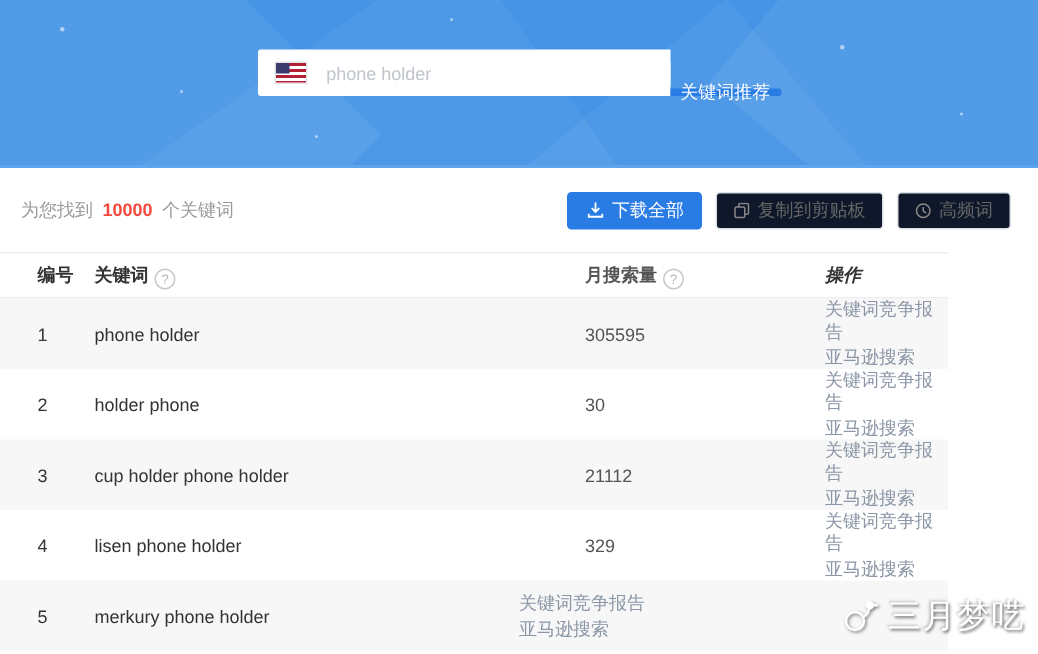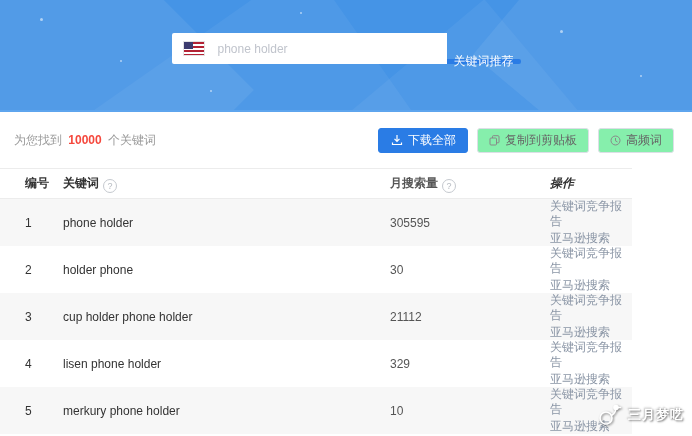--- a/index.html
+++ b/index.html
@@ -56,21 +56,21 @@
   }
   .result-line{font-size:12px;color:#9a9a9a;}
   .result-line .count{color:#f5483d;font-weight:bold;margin:0 3px;}
   .btn-group{display:flex;align-items:center;gap:9px;}
   .tb-btn{
     height:25px;display:inline-flex;align-items:center;gap:5px;
     font-size:12px;border-radius:3px;padding:0 11px;cursor:pointer;box-sizing:border-box;
     font-family:"Liberation Sans","DejaVu Sans",sans-serif;
   }
   .tb-btn.primary{background:#2a7ce5;color:#fff;border:1px solid #2a7ce5;padding-left:12px;}
-  .tb-btn.plain{background:#86efac;color:#666;border:1px solid #dcdfe6;}
+  .tb-btn.plain{background:#0f172a;color:#666;border:1px solid #dcdfe6;}
   .tb-btn svg{display:block;}
   
   .table{position:absolute;left:0;top:168px;width:632px;font-size:12px;color:#333;}
   .tr{display:flex;align-items:center;}
   .thead{
     height:29px;font-weight:bold;color:#333;
     border-top:1px solid #ececec;border-bottom:1px solid #ececec;background:#fff;
   }
   .tbody .tr{height:47px;}
   .tbody .tr:nth-child(odd){background:#f7f7f7;}
@@ -85,21 +85,21 @@
     color:#b4b9c0;font-size:9px;font-weight:normal;margin-left:4px;vertical-align:-2px;
     cursor:pointer;
   }
   .lnk{color:#8b96a6;text-decoration:none;cursor:pointer;line-height:15px;}
   
   .watermark{
     position:absolute;right:8px;bottom:10px;display:flex;align-items:center;gap:6px;
     pointer-events:none;
   }
   .wm-text{
-    color:#ffffff;font-size:13px;font-weight:bold;letter-spacing:1px;
+    color:#ffffff;font-size:22px;font-weight:normal;letter-spacing:1px;
     text-shadow:1px 1px 2px rgba(0,0,0,0.55), -1px -1px 2px rgba(0,0,0,0.25);
   }
   .wm-icon svg{display:block;filter:drop-shadow(1px 1px 1px rgba(0,0,0,0.5));}
 </style>
 </head>
 <body>
 
 <div class="banner">
   <div class="shape s1"></div>
   <div class="shape s2"></div>
@@ -205,21 +205,20 @@
       <div class="td c-kw">lisen phone holder</div>
       <div class="td c-vol">329</div>
       <div class="td c-act">
         <a class="lnk">关键词竞争报告</a>
         <a class="lnk">亚马逊搜索</a>
       </div>
     </div>
     <div class="tr">
       <div class="td c-index">5</div>
       <div class="td c-kw">merkury phone holder</div>
-      <div class="td c-vol">10</div>
       <div class="td c-act">
         <a class="lnk">关键词竞争报告</a>
         <a class="lnk">亚马逊搜索</a>
       </div>
     </div>
   </div>
 </div>
 
 <div class="watermark">
   <span class="wm-icon">

